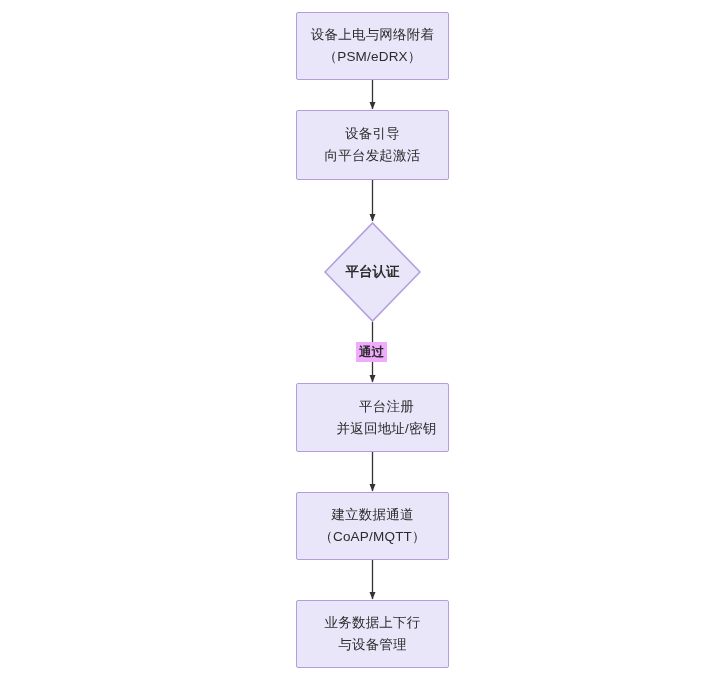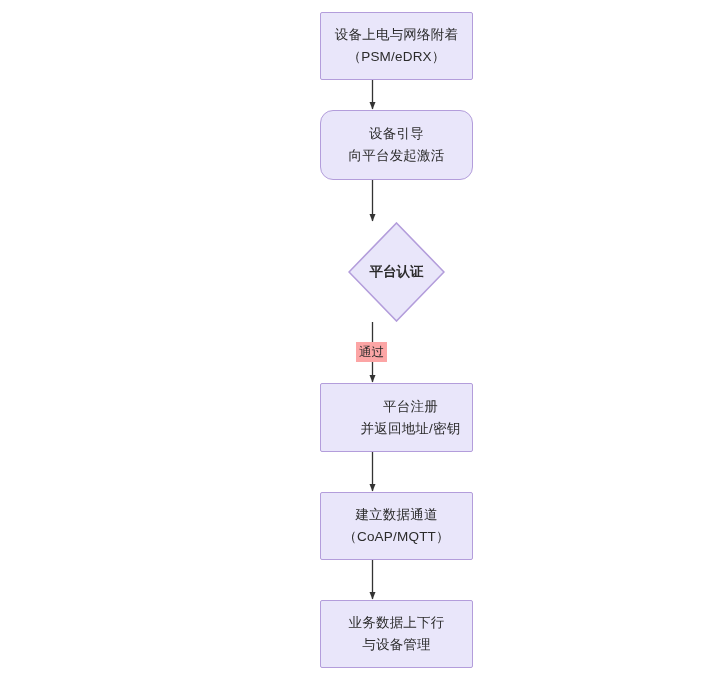--- a/index.html
+++ b/index.html
@@ -27,21 +27,20 @@
     height: 700px;
     pointer-events: none;
   }
   .node {
     position: absolute;
     box-sizing: border-box;
     display: flex;
     align-items: center;
     justify-content: center;
     text-align: center;
-    margin-left: 24px;
   }
   .node-process {
     background: #e9e6fa;
     border: 1.4px solid #b39ddb;
     border-radius: 2px;
   }
   .node-label {
     font-size: 13.5px;
     line-height: 22px;
     color: #2b2b2b;
@@ -66,24 +65,25 @@
     font-size: 13.5px;
     line-height: 22px;
     color: #2b2b2b;
     white-space: pre-line;
   }
   .edge-label {
     position: absolute;
     font-size: 12.5px;
     line-height: 16px;
     color: #2b2b2b;
-    background: #fca5a5;
+    background: #f0abfc;
     padding: 2px 3px;
     white-space: nowrap;
     text-align: center;
+    font-weight: bold;
   }
 </style>
 </head>
 <body>
 
 <div id="flow-canvas">
 
   <svg id="edge-layer" viewBox="0 0 726 700" xmlns="http://www.w3.org/2000/svg">
     <defs>
       <marker id="arrowhead" markerWidth="9" markerHeight="9" refX="7.5" refY="3.6" orient="auto" markerUnits="userSpaceOnUse">
@@ -97,21 +97,21 @@
         <line x1="372.5" y1="452" x2="372.5" y2="491" stroke="#333333" stroke-width="1.3" marker-end="url(#arrowhead)"></line>
         <line x1="372.5" y1="560" x2="372.5" y2="599" stroke="#333333" stroke-width="1.3" marker-end="url(#arrowhead)"></line>
       </g>
   </svg>
 
   <div class="node node-process" style="left: 296px; top: 12px; width: 153px; height: 68px;">
     <div class="node-label">设备上电与网络附着
 （PSM/eDRX）</div>
   </div>
 
-  <div class="node node-process" style="left: 296px; top: 110px; width: 153px; height: 70px; border-radius: 13px;">
+  <div class="node node-process" style="left: 296px; top: 110px; width: 153px; height: 70px;">
     <div class="node-label">设备引导
 向平台发起激活</div>
   </div>
 
   <div class="node node-decision" style="left: 324px; top: 222px; width: 97px; height: 100px; font-weight: bold;">
     <svg class="diamond-shape" viewBox="0 0 97 100" preserveAspectRatio="none" xmlns="http://www.w3.org/2000/svg">
       <polygon points="48.5,1 96,50 48.5,99 1,50" fill="#e9e6fa" stroke="#b39ddb" stroke-width="1.6"></polygon>
     </svg>
     <div class="diamond-label">平台认证</div>
   </div>

